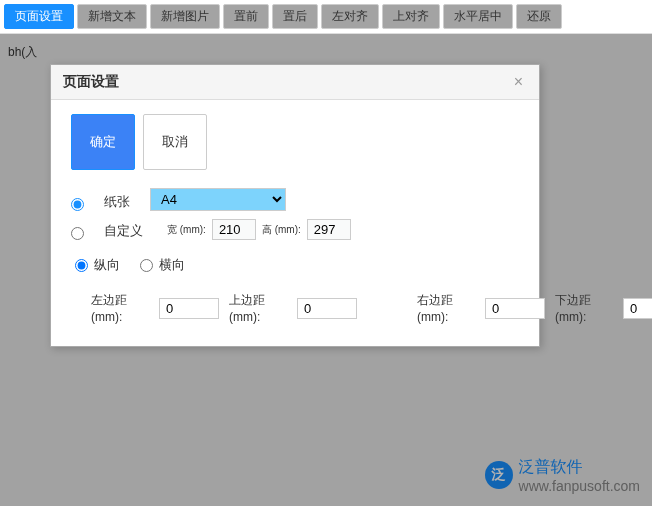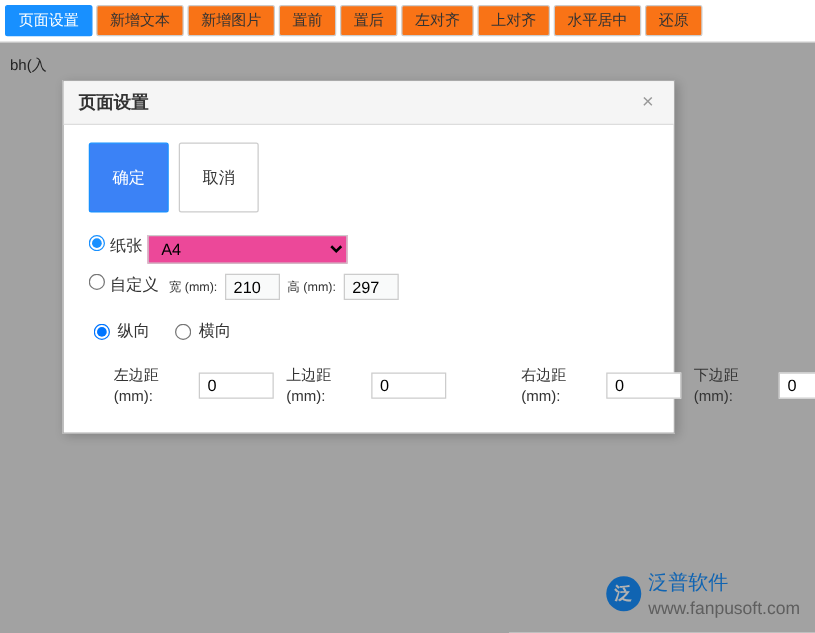--- a/index.html
+++ b/index.html
@@ -20,21 +20,21 @@
       border-bottom: 1px solid #ddd;
       padding: 4px 4px;
       gap: 3px;
       align-items: center;
       height: 34px;
     }
     .toolbar-btn {
       padding: 3px 10px;
       font-size: 12px;
       border: 1px solid #ccc;
-      background: #f97316;
+      background: #a3a3a3;
       cursor: pointer;
       color: #333;
       white-space: nowrap;
       border-radius: 2px;
     }
     .toolbar-btn.active {
       background: #1890ff;
       color: #fff;
       border-color: #1890ff;
     }
@@ -126,40 +126,40 @@
     }
 
     
     .form-section {
       margin-bottom: 16px;
     }
 
     
     .radio-row {
       display: flex;
-      align-items: flex-start;
+      align-items: flex-end;
       margin-bottom: 8px;
-      gap: 4px;
+      gap: 20px;
     }
     .radio-row input[type="radio"] {
       cursor: pointer;
       accent-color: #1890ff;
     }
     .radio-label {
       color: #333;
       font-size: 13px;
     }
 
     
     .paper-select {
       border: 1px solid #ccc;
       padding: 2px 6px;
       font-size: 13px;
-      width: 160px;
-      background: #ec4899;
+      width: 136px;
+      background: #7dd3fc;
       cursor: pointer;
     }
 
     
     .custom-row {
       display: flex;
       align-items: center;
       gap: 6px;
       margin-left: 4px;
     }

